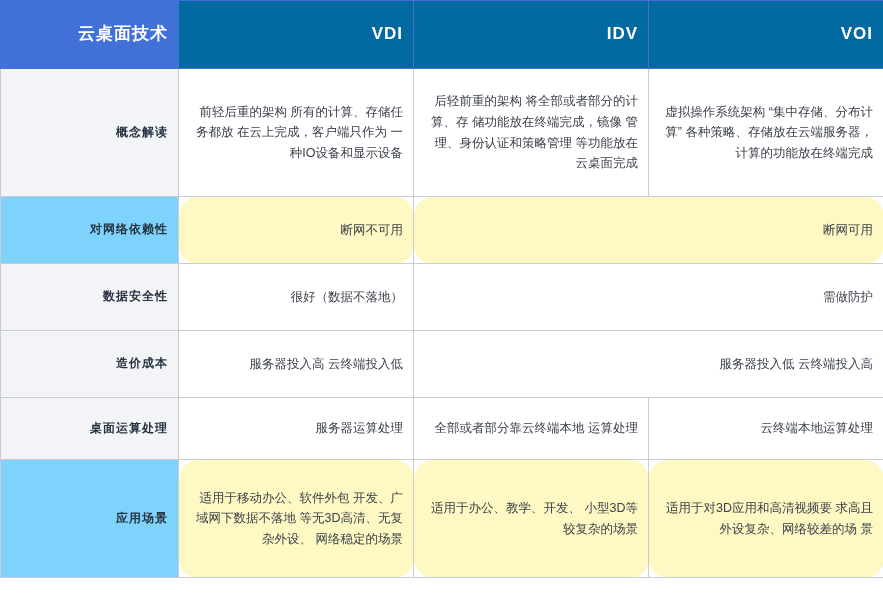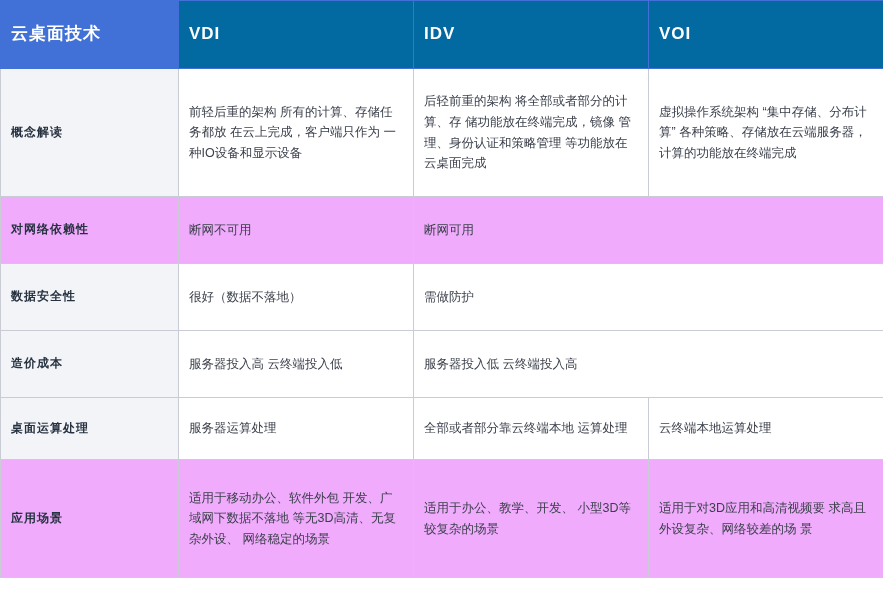--- a/index.html
+++ b/index.html
@@ -22,21 +22,21 @@
     table-layout: fixed;
   }
   table.cmp col.c0 { width: 178px; }
   table.cmp col.c1 { width: 235px; }
   table.cmp col.c2 { width: 235px; }
   table.cmp col.c3 { width: 235px; }
 
   table.cmp th, table.cmp td {
     border: 1px solid #c9ccd4;
     vertical-align: middle;
-    text-align: left;
+    text-align: right;
     padding: 2px 10px;
     line-height: 1.65;
   }
   
   table.cmp thead th {
     background: #0369a1;
     color: #ffffff;
     font-size: 17px;
     font-weight: bold;
     height: 68px;
@@ -53,24 +53,25 @@
     font-size: 12px;
     font-weight: bold;
     letter-spacing: 1px;
   }
   table.cmp td.cell {
     background: #ffffff;
     color: #3a3f4a;
     font-size: 12.5px;
   }
   table.cmp tr.shaded td.cell {
-    background: #f0abfc;
+    background: #fef9c3;
+    border-radius: 19px;
   }
   table.cmp tr.shaded td.rowlabel {
-    background: #f0abfc;
+    background: #7dd3fc;
   }
   td.span2 { }
   .r-concept td.cell { font-size: 12.5px; }
   .r-concept { height: 128px; }
   .r-net { height: 67px; }
   .r-sec { height: 67px; }
   .r-cost { height: 67px; }
   .r-store { height: 67px; }
   .r-compute { height: 62px; }
   .r-scene { height: 118px; }

